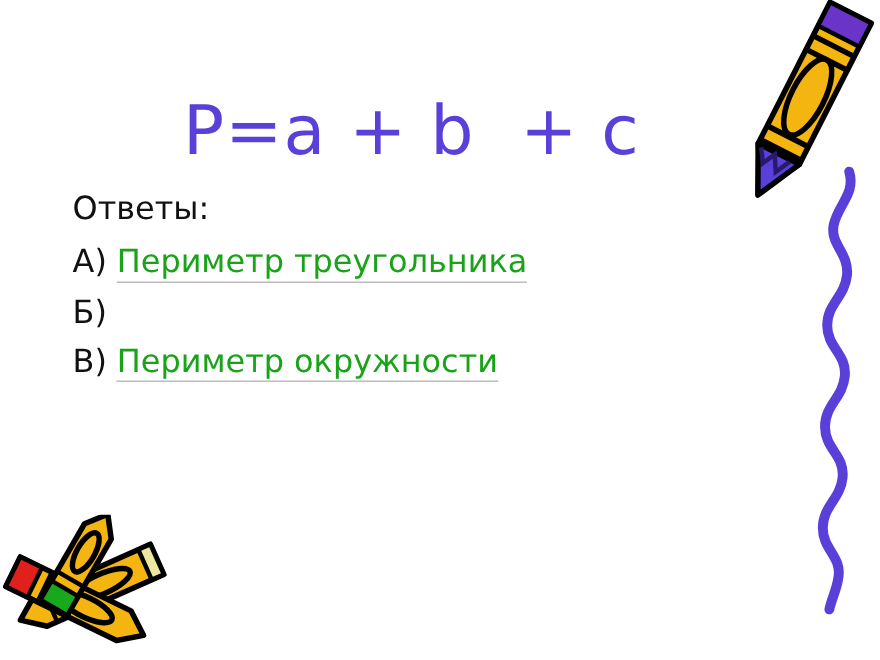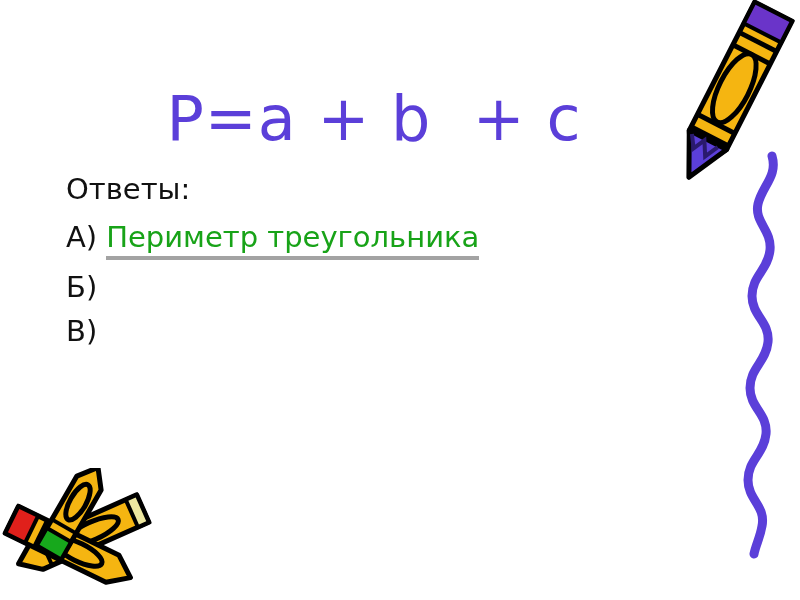--- a/index.html
+++ b/index.html
@@ -66,21 +66,21 @@
     line-height: 1.18;
     white-space: pre;
   }
   .answer-letter {
     color: #111111;
     margin-right: 9px;
     flex: 0 0 auto;
   }
   .answer-text {
     color: #18A318;
-    border-bottom: 4px solid #a3a3a3;
+    border-bottom: 1px solid #a3a3a3;
     padding-bottom: 1px;
     flex: 0 0 auto;
   }
 
   
   .art {
     position: absolute;
     pointer-events: none;
   }
   #crayon-top-right {
@@ -117,20 +117,21 @@
       <span class="answer-letter">А)</span>
       <span class="answer-text">Периметр треугольника</span>
     </div>
 
     <div class="answer-row">
       <span class="answer-letter">Б)</span>
     </div>
 
     <div class="answer-row">
       <span class="answer-letter">В)</span>
+      <span class="answer-text">Периметр окружности</span>
     </div>
 
   </div>
 
   <svg class="art" id="crayon-top-right" viewBox="0 0 160 200">
     <g transform="rotate(27 80 100)">
 
       <path d="M62 6 L104 6 L104 150 L83 186 L62 150 Z" fill="#F5B511" stroke="#000000" stroke-width="5" stroke-linejoin="round"></path>
 
       <path d="M62 6 L104 6 L104 30 L62 30 Z" fill="#6A34C9" stroke="#000000" stroke-width="4"></path>

